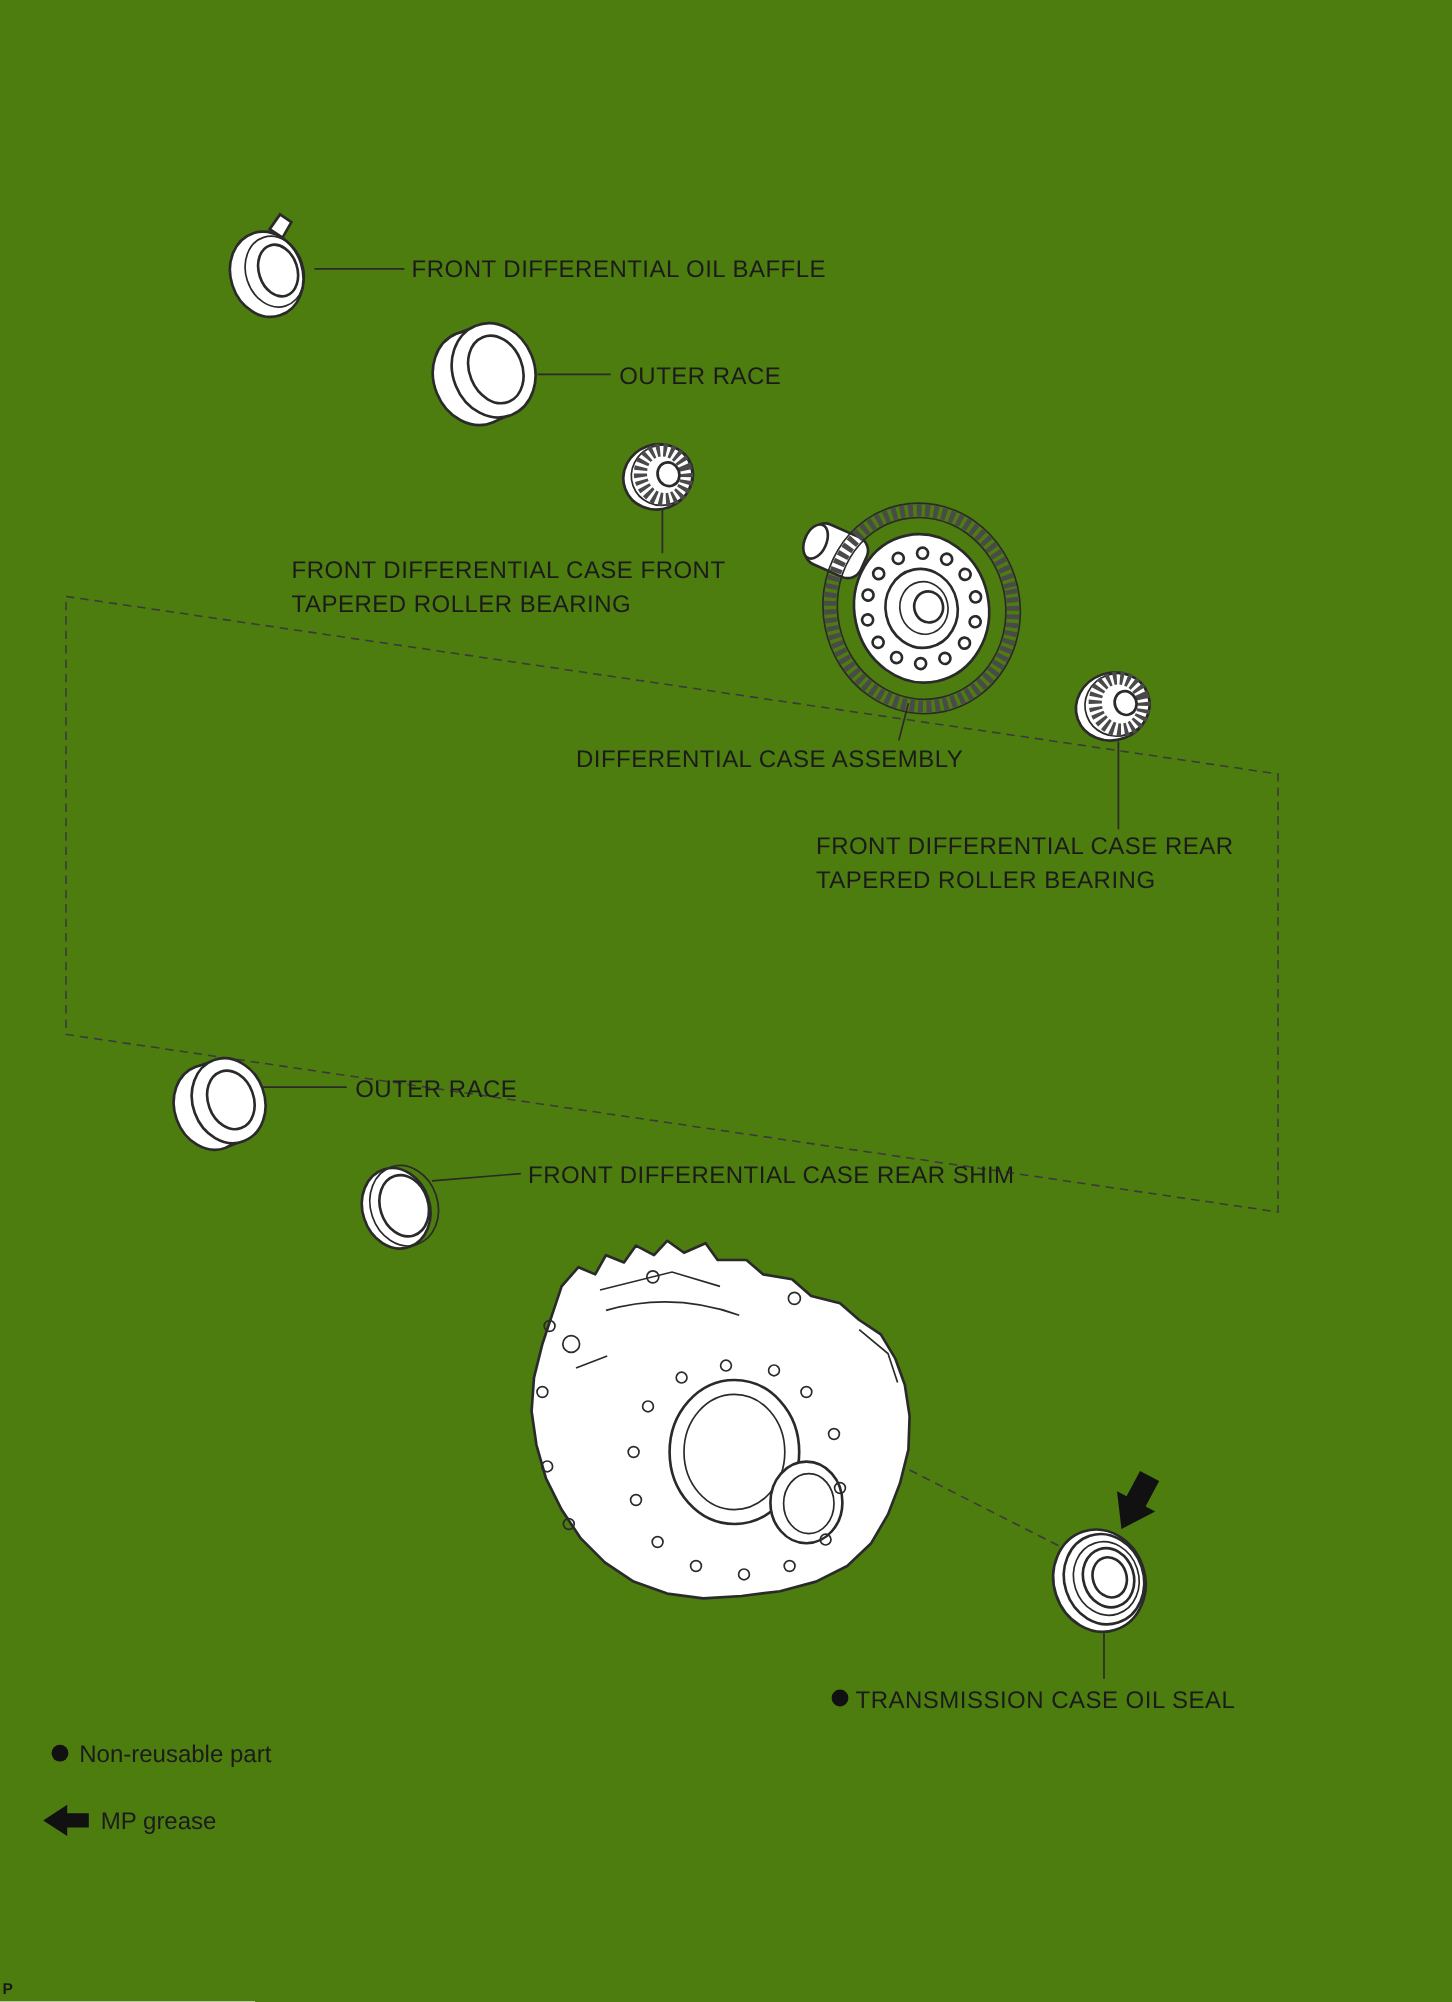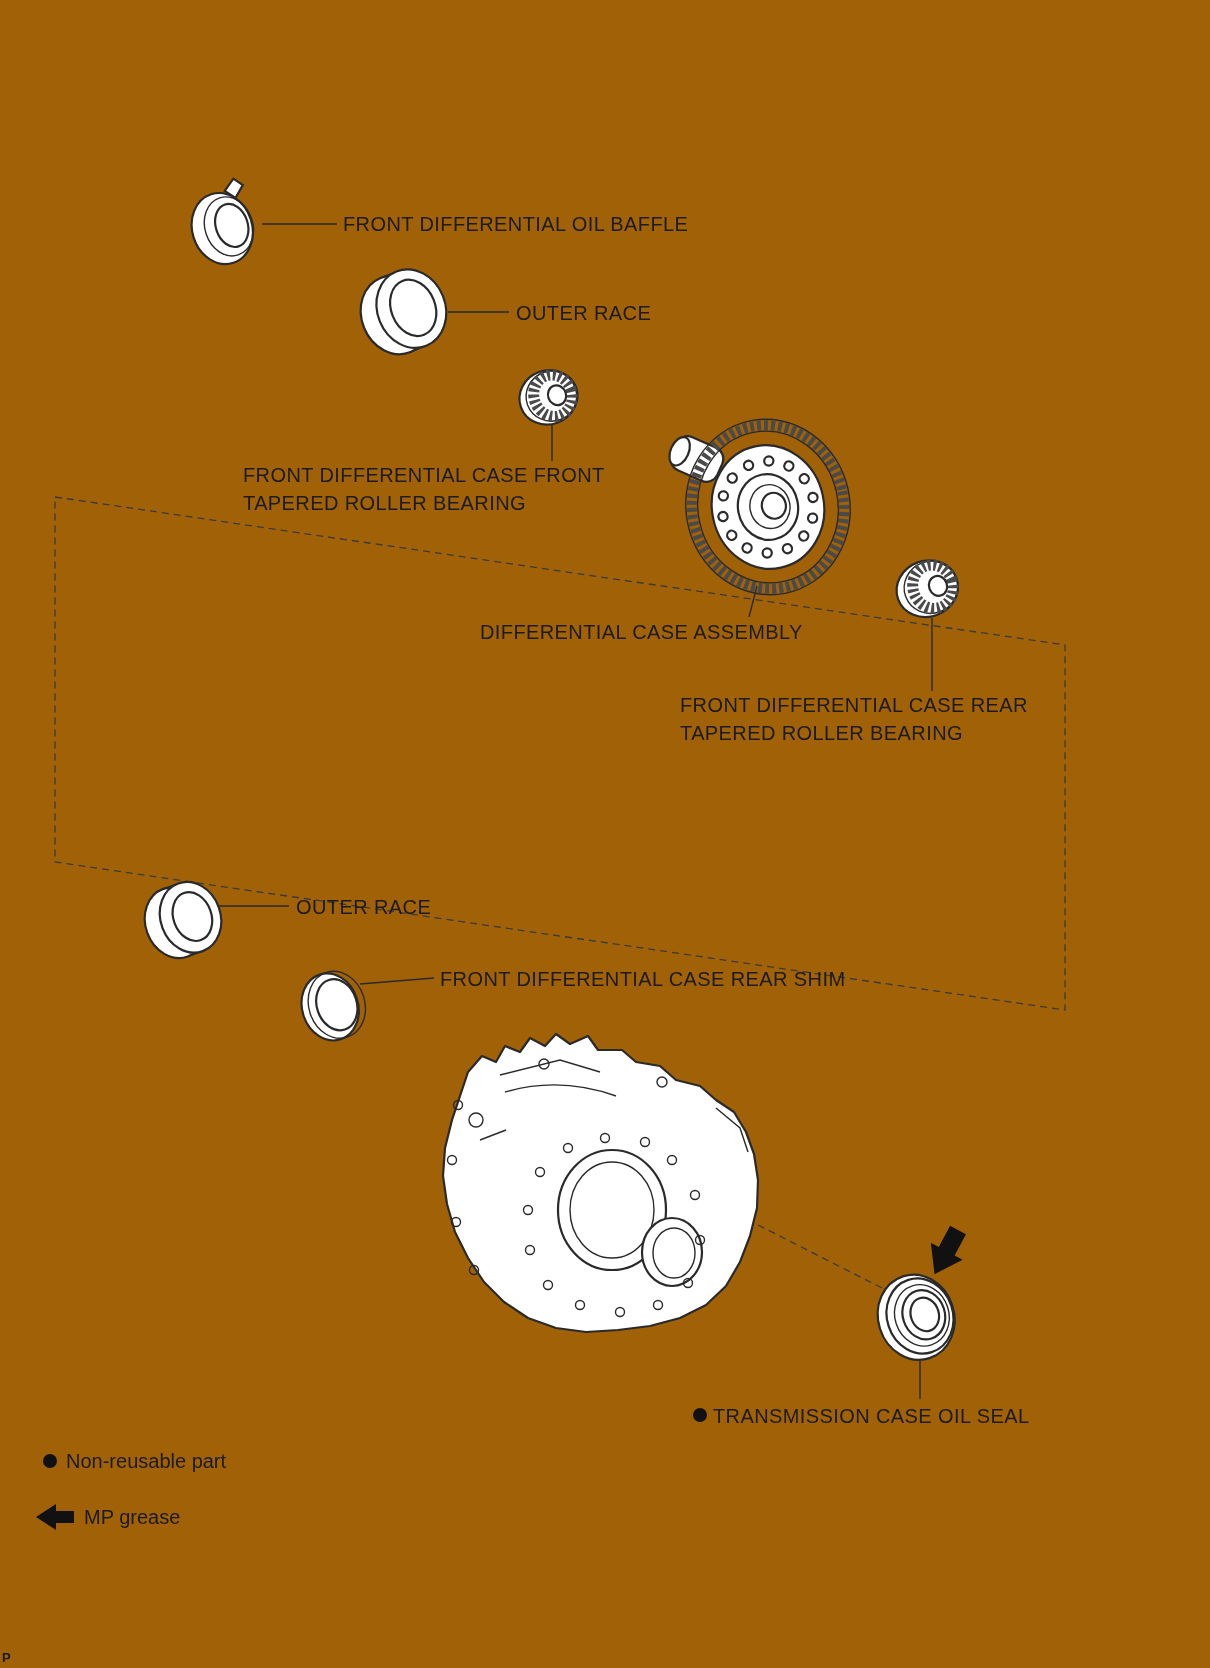--- a/index.html
+++ b/index.html
@@ -1,16 +1,16 @@
 <!DOCTYPE html>
 <html><head>
 <meta charset="utf-8">
 <style>
   html,body{margin:0;padding:0;background:#fff;}
-  .page{position:relative;width:1210px;height:1668px;background:#a16207;overflow:hidden;}
+  .page{position:relative;width:1210px;height:1668px;background:#4d7c0f;overflow:hidden;}
   svg{position:absolute;left:0;top:0;}
   text{font-family:"Liberation Sans", sans-serif;}
   .label{font-size:20px;fill:#1b1b1b;letter-spacing:0.4px;}
   .legend-label{font-size:20px;fill:#1b1b1b;}
   .page-marker{font-size:13px;font-weight:bold;fill:#1b1b1b;}
   .part-line{fill:#ffffff;stroke:#2a2a2a;stroke-width:2.2;}
   .part-thin{fill:none;stroke:#2a2a2a;stroke-width:1.4;}
   .roller{fill:none;stroke:#4a4a4a;}
   .leader{stroke:#2a2a2a;stroke-width:1.4;fill:none;}
   .dashed{stroke:#3a3a3a;stroke-width:1.3;fill:none;stroke-dasharray:7 5;}

